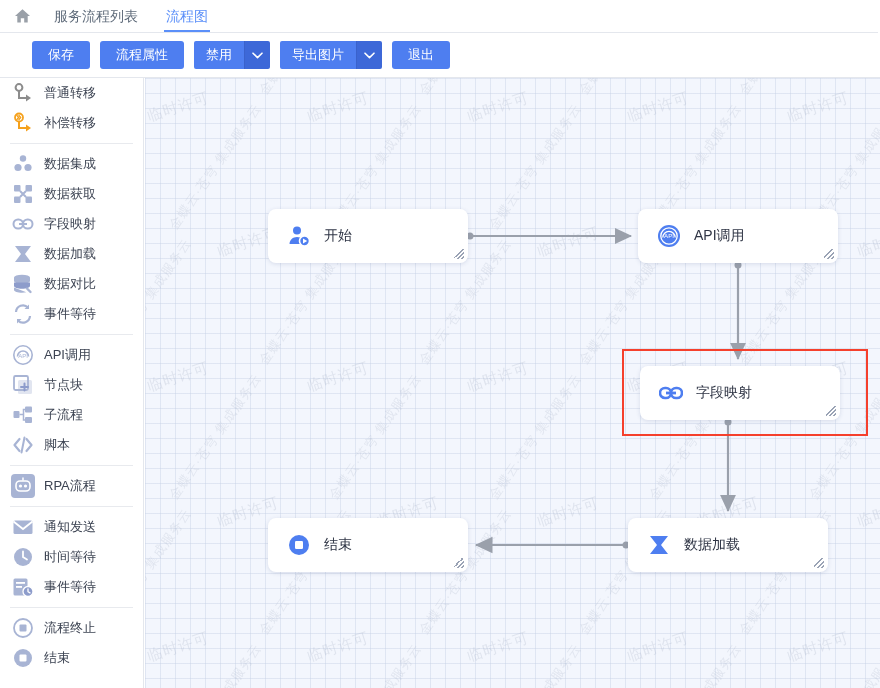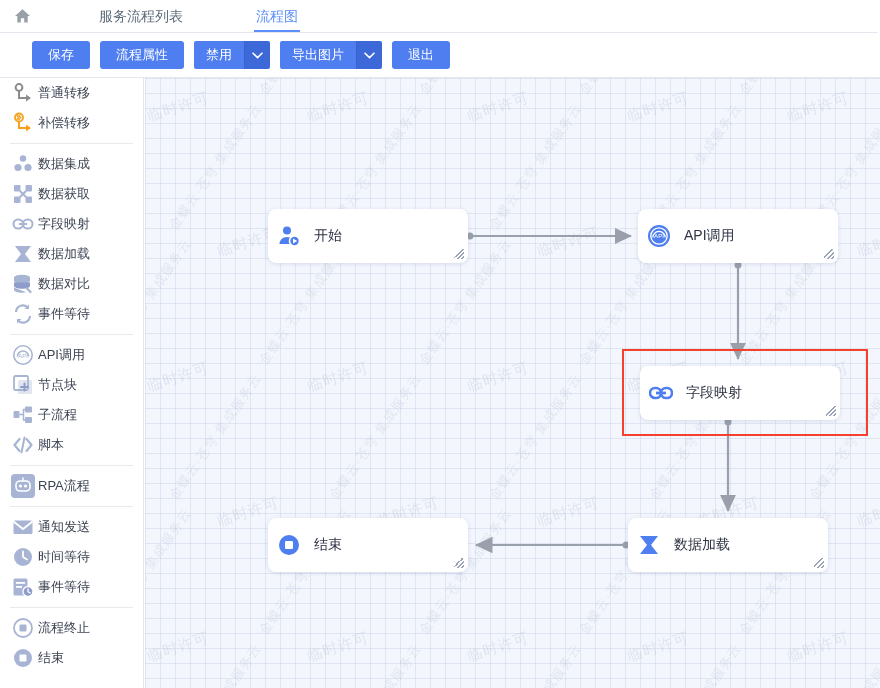--- a/index.html
+++ b/index.html
@@ -9,21 +9,21 @@
     font-size: 13px;
     color: #333;
     background: #fff;
   }
   #app { position:relative; width:880px; height:688px; }
 
   
   .tabbar {
     position:absolute; top:0; left:0; width:878px; height:33px;
     background:#fff; border-bottom:1px solid #e4e7ed;
-    display:flex; align-items:center; padding-left:10px;gap:45px;
+    display:flex; align-items:center; padding-left:10px;
   }
   .home-icon { width:24px; height:26px; display:flex; align-items:center; justify-content:center; margin-right:6px;}
   .tab {
     height:32px; line-height:32px; padding:0 14px; font-size:14px;
     color:#5f6b7a; cursor:pointer; position:relative; white-space:nowrap;
   }
   .tab.active { color:#5b8ff9; }
   .tab.active::after {
     content:""; position:absolute; left:12px; right:12px; bottom:0;
     height:2px; background:#5b8ff9;
@@ -59,21 +59,21 @@
     overflow:hidden;
   }
   .side-item {
     height:30px; display:flex; align-items:center; padding-left:8px; cursor:pointer;
   }
   .side-ico {
     width:30px; height:26px; flex:0 0 30px;
     display:flex; align-items:center; justify-content:center;
   }
   .side-label {
-    font-size:13px; color:#3c4352; white-space:nowrap;
+    font-size:13px; color:#3c4352; margin-left:6px; white-space:nowrap;
   }
   .side-sep { height:1px; background:#e8eaee; margin:5px 10px 5px 10px; }
 
   
   .canvas {
     position:absolute; top:78px; left:145px; width:735px; height:610px;
     background:#f3f6fd;
     overflow:hidden;
   }
   .grid {
@@ -89,21 +89,21 @@
     opacity:.22; font-size:15px; letter-spacing:1px;
   }
   .wm.rot { transform:rotate(-55deg); transform-origin:left top; font-size:13px; opacity:.20;}
   .wm.flat { transform:rotate(-18deg); transform-origin:left top; }
 
   svg.edges { position:absolute; inset:0; width:735px; height:610px; pointer-events:none;}
 
   .node {
     position:absolute; background:#fff; border-radius:8px;
     box-shadow:0 1px 4px rgba(60,80,130,.16);
-    display:flex; align-items:center; padding-left:8px;
+    display:flex; align-items:center; padding-left:18px;
     cursor:move;
   }
   .node-ico { width:26px; height:26px; flex:0 0 26px; display:flex; align-items:center; justify-content:center;}
   .node-label { font-size:14px; color:#2f3545; margin-left:12px; white-space:nowrap;}
   .resize-grip {
     position:absolute; right:4px; bottom:4px; width:10px; height:10px;
     background:
       linear-gradient(135deg, transparent 0 40%, #9aa3b5 40% 50%, transparent 50% 100%),
       linear-gradient(135deg, transparent 0 62%, #9aa3b5 62% 72%, transparent 72% 100%),
       linear-gradient(135deg, transparent 0 84%, #9aa3b5 84% 94%, transparent 94% 100%);

